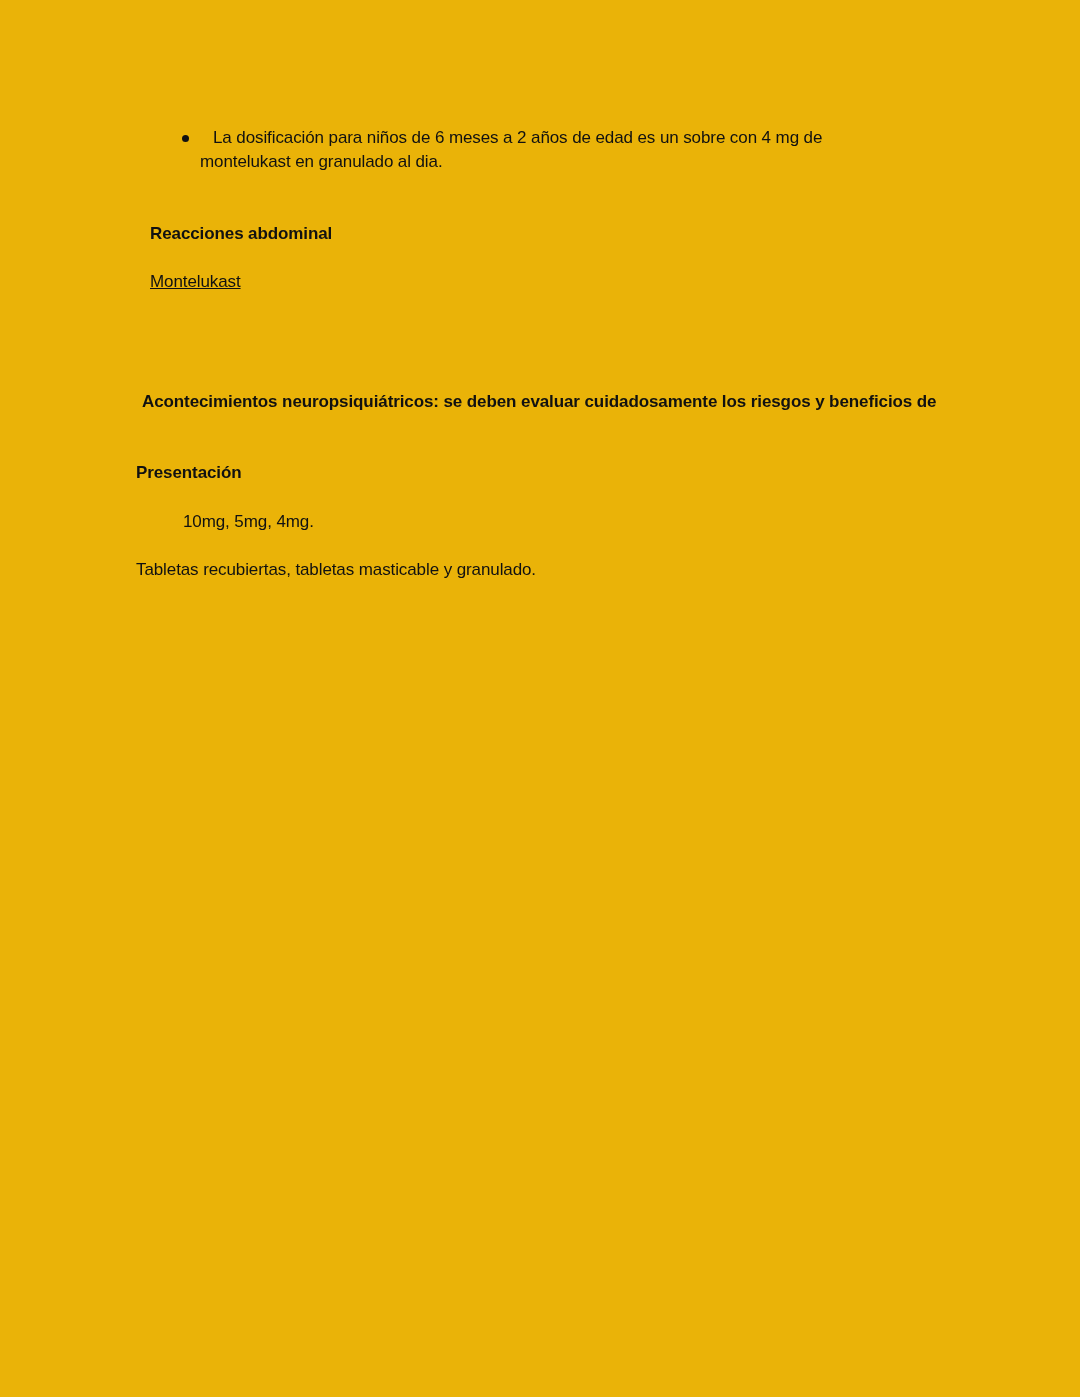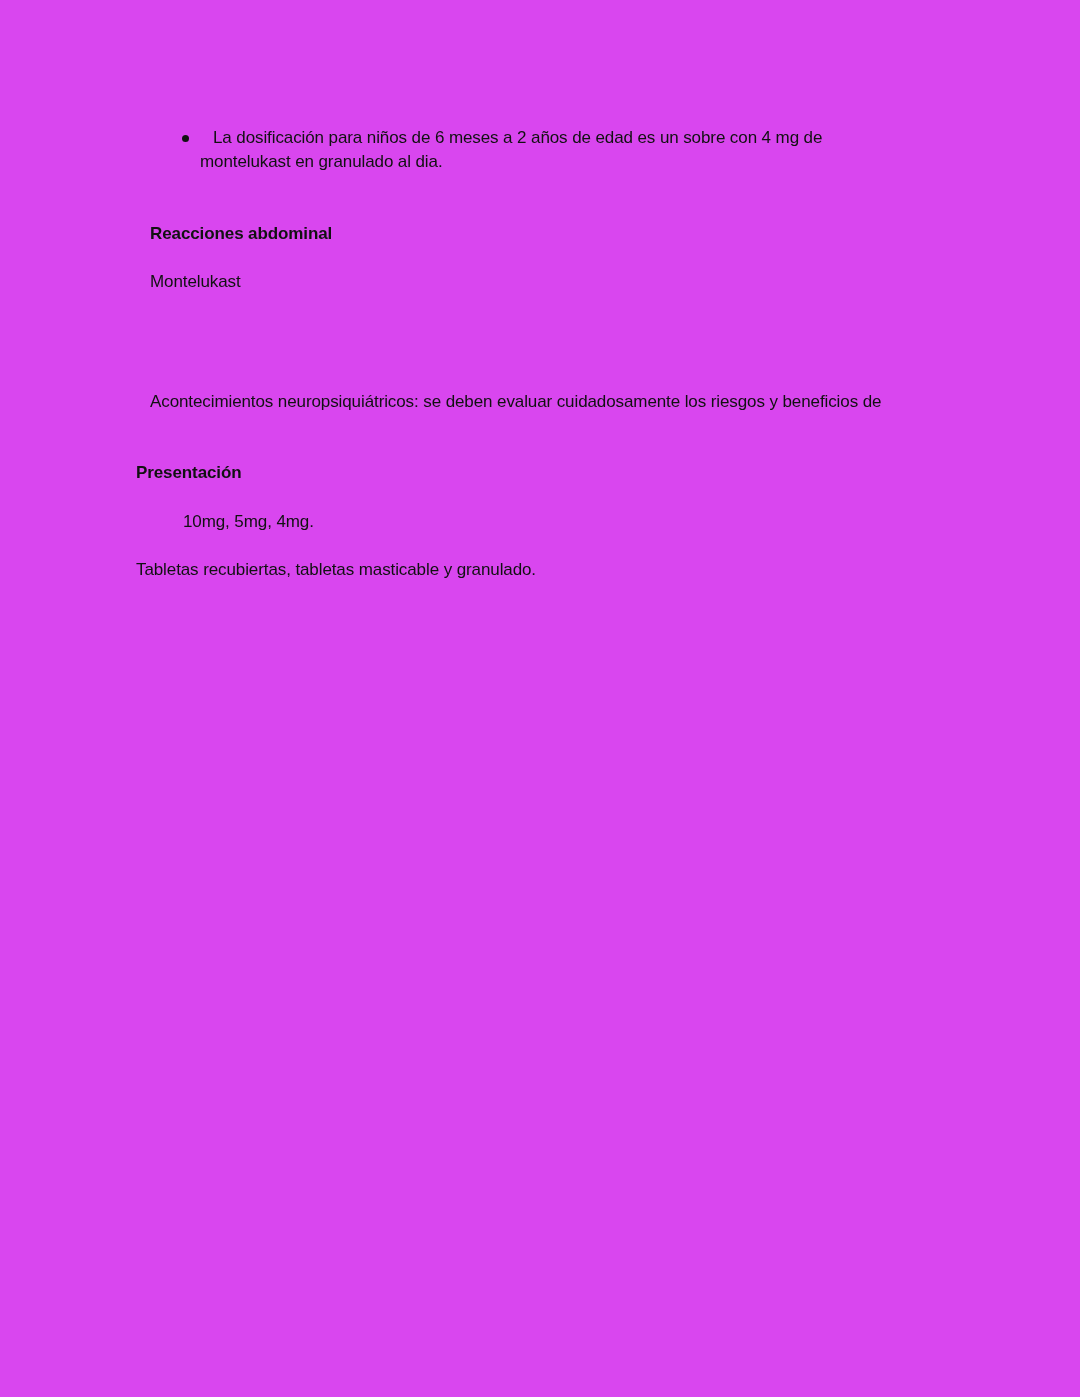--- a/index.html
+++ b/index.html
@@ -14,21 +14,21 @@
       overflow: hidden;
       font-family: "Liberation Sans", "DejaVu Sans", sans-serif;
       color: #111111;
     }
     .page {
       position: absolute;
       left: 0;
       top: 0;
       width: 1080px;
       height: 1397px;
-      background: #d946ef;
+      background: #eab308;
     }
     .txt {
       position: absolute;
       font-size: 17px;
       line-height: 24px;
       white-space: nowrap;
       letter-spacing: -0.1px;
     }
     .bold {
       font-weight: bold;
@@ -47,24 +47,24 @@
 <body>
 
 <div class="page">
 
   <div class="bullet"></div>
   <div class="txt" style="left:213px; top:126px;">La dosificación para niños de 6 meses a 2 años de edad es un sobre con 4 mg de</div>
   <div class="txt" style="left:200px; top:150px;">montelukast en granulado al dia.</div>
 
   <div class="txt bold" style="left:150px; top:222px;">Reacciones abdominal</div>
 
-  <div class="txt" style="left:150px; top:270px;">Montelukast</div>
+  <div class="txt" style="left:150px; top:270px;text-decoration:underline;">Montelukast</div>
 
 
-  <div class="txt" style="left:150px; top:390px;">Acontecimientos neuropsiquiátricos: se deben evaluar cuidadosamente los riesgos y beneficios de</div>
+  <div class="txt" style="left:142px; top:390px;font-weight:bold;">Acontecimientos neuropsiquiátricos: se deben evaluar cuidadosamente los riesgos y beneficios de</div>
 
   <div class="txt bold" style="left:136px; top:461px;">Presentación</div>
 
   <div class="txt" style="left:150px; top:510px;margin-left:33px;">10mg, 5mg, 4mg.</div>
 
   <div class="txt" style="left:136px; top:558px;">Tabletas recubiertas, tabletas masticable y granulado.</div>
 
 </div>
 
 </body></html>

